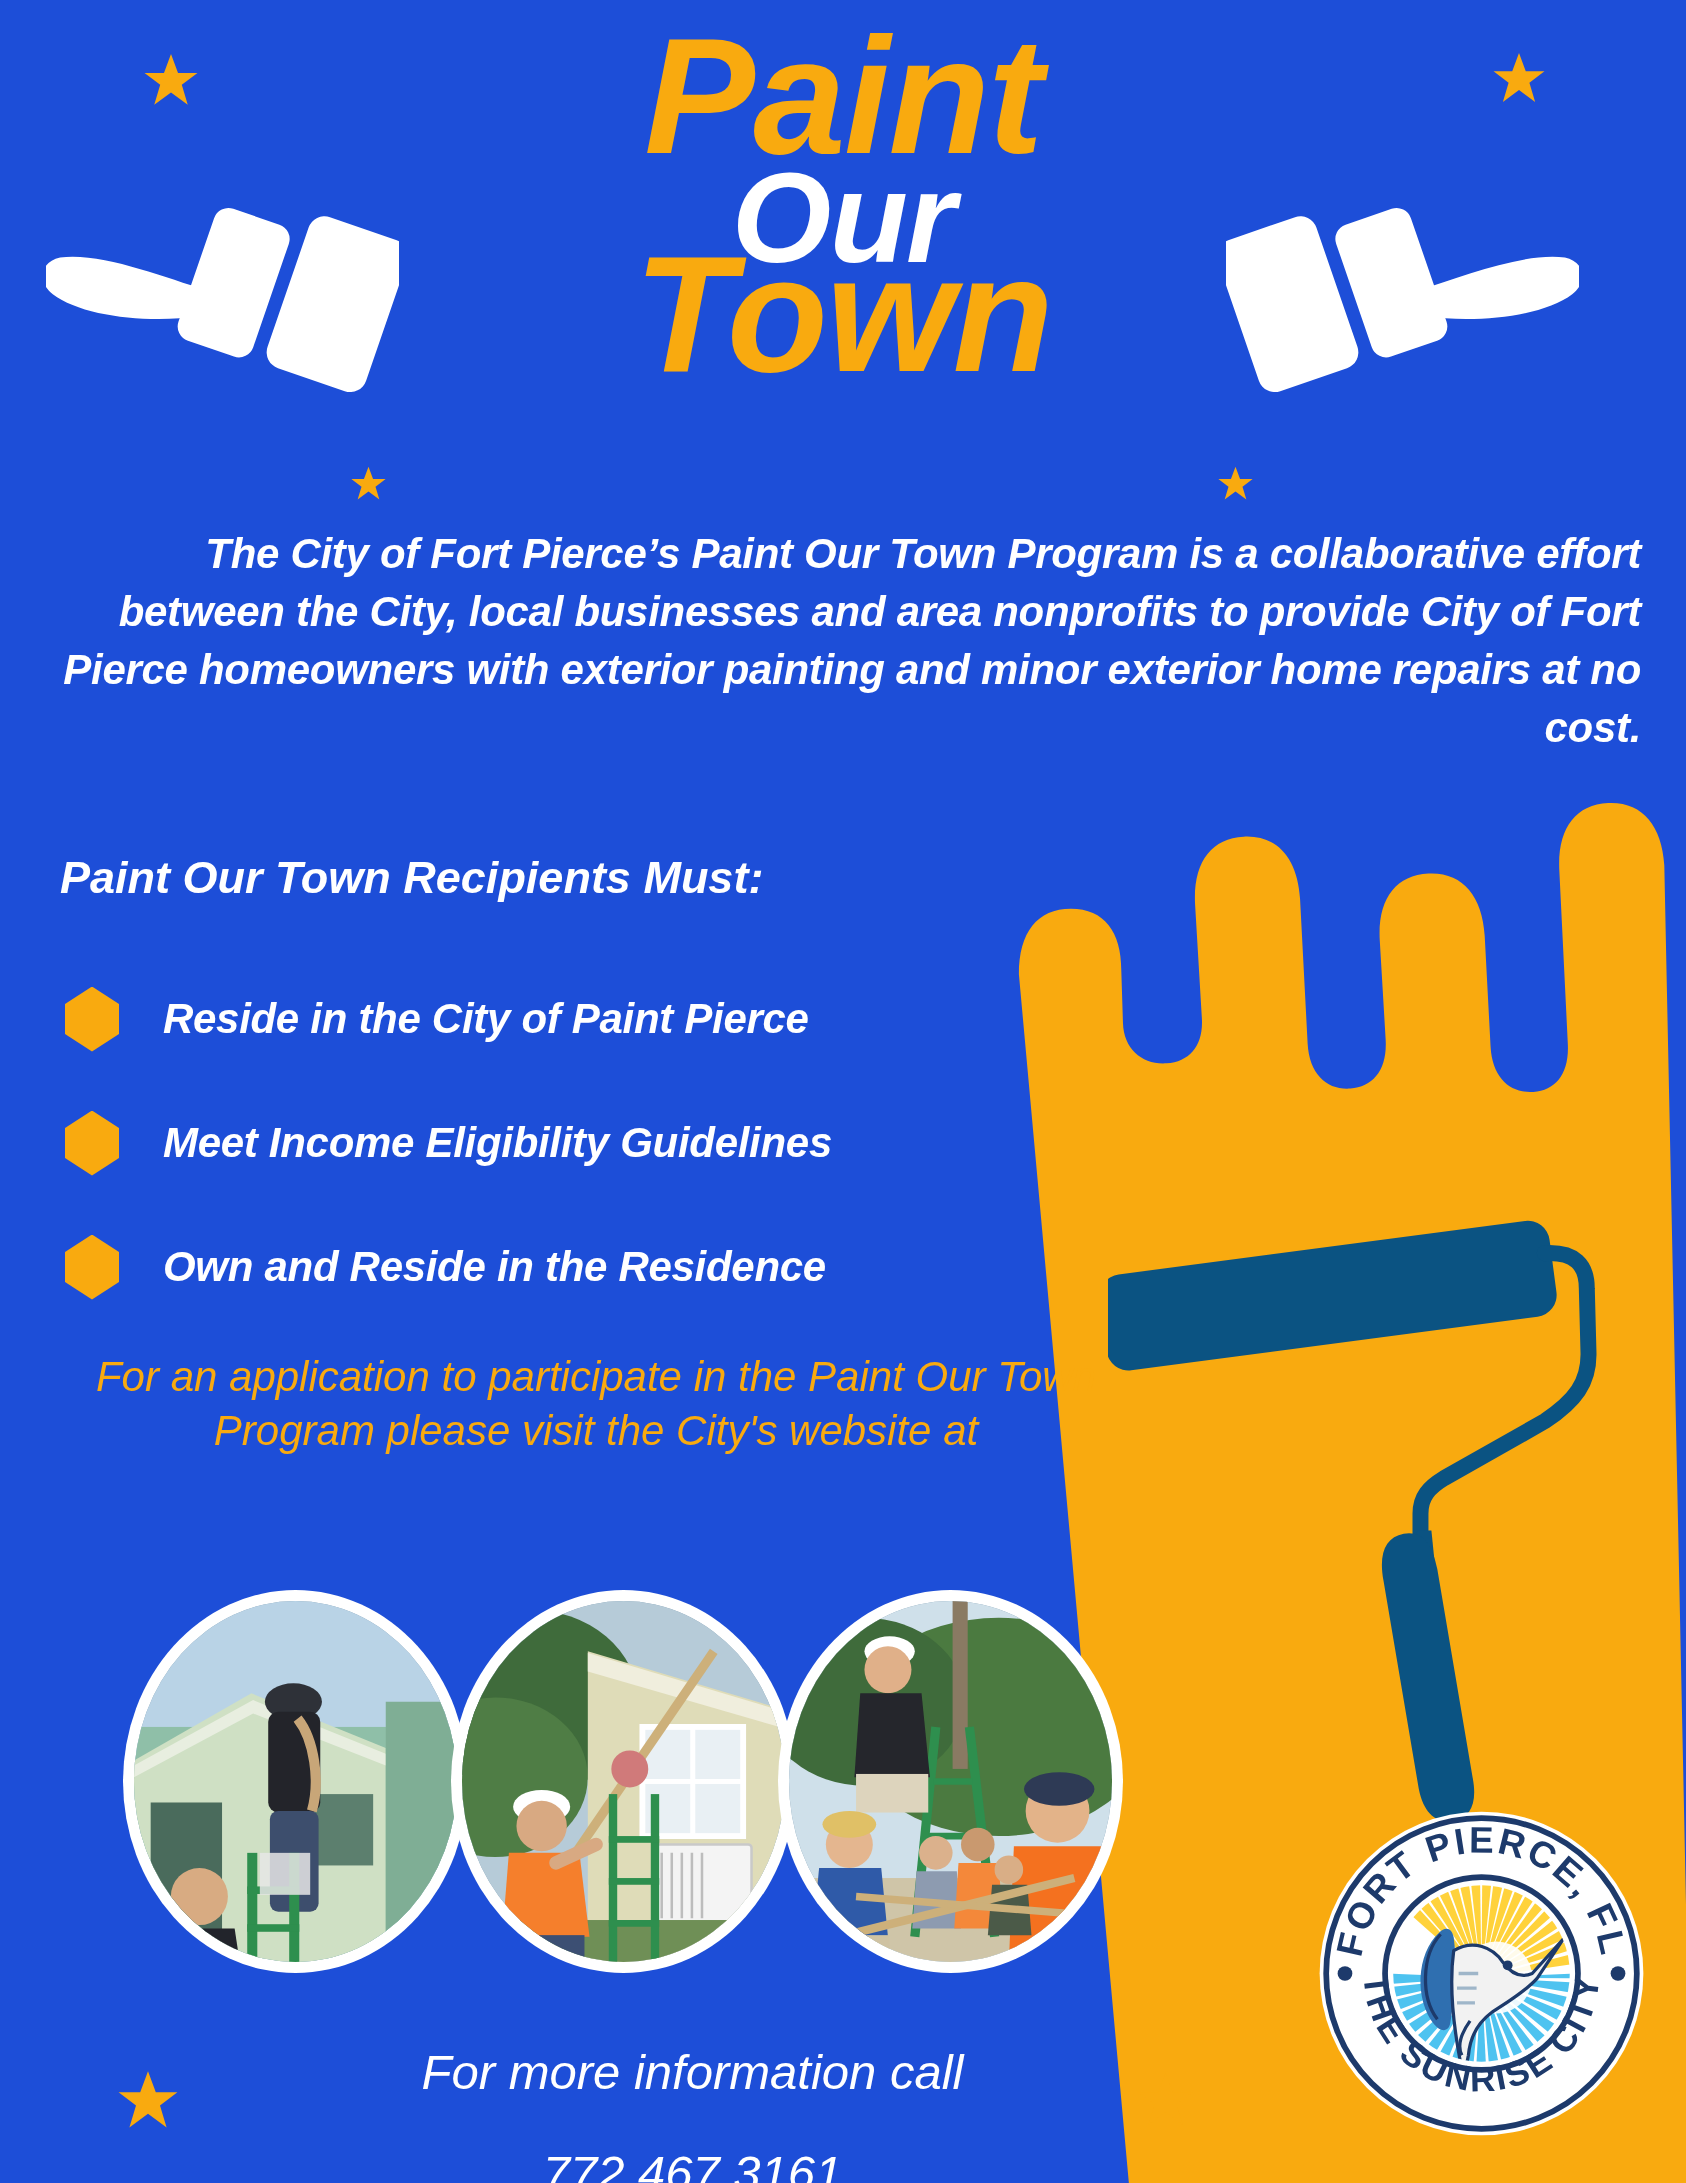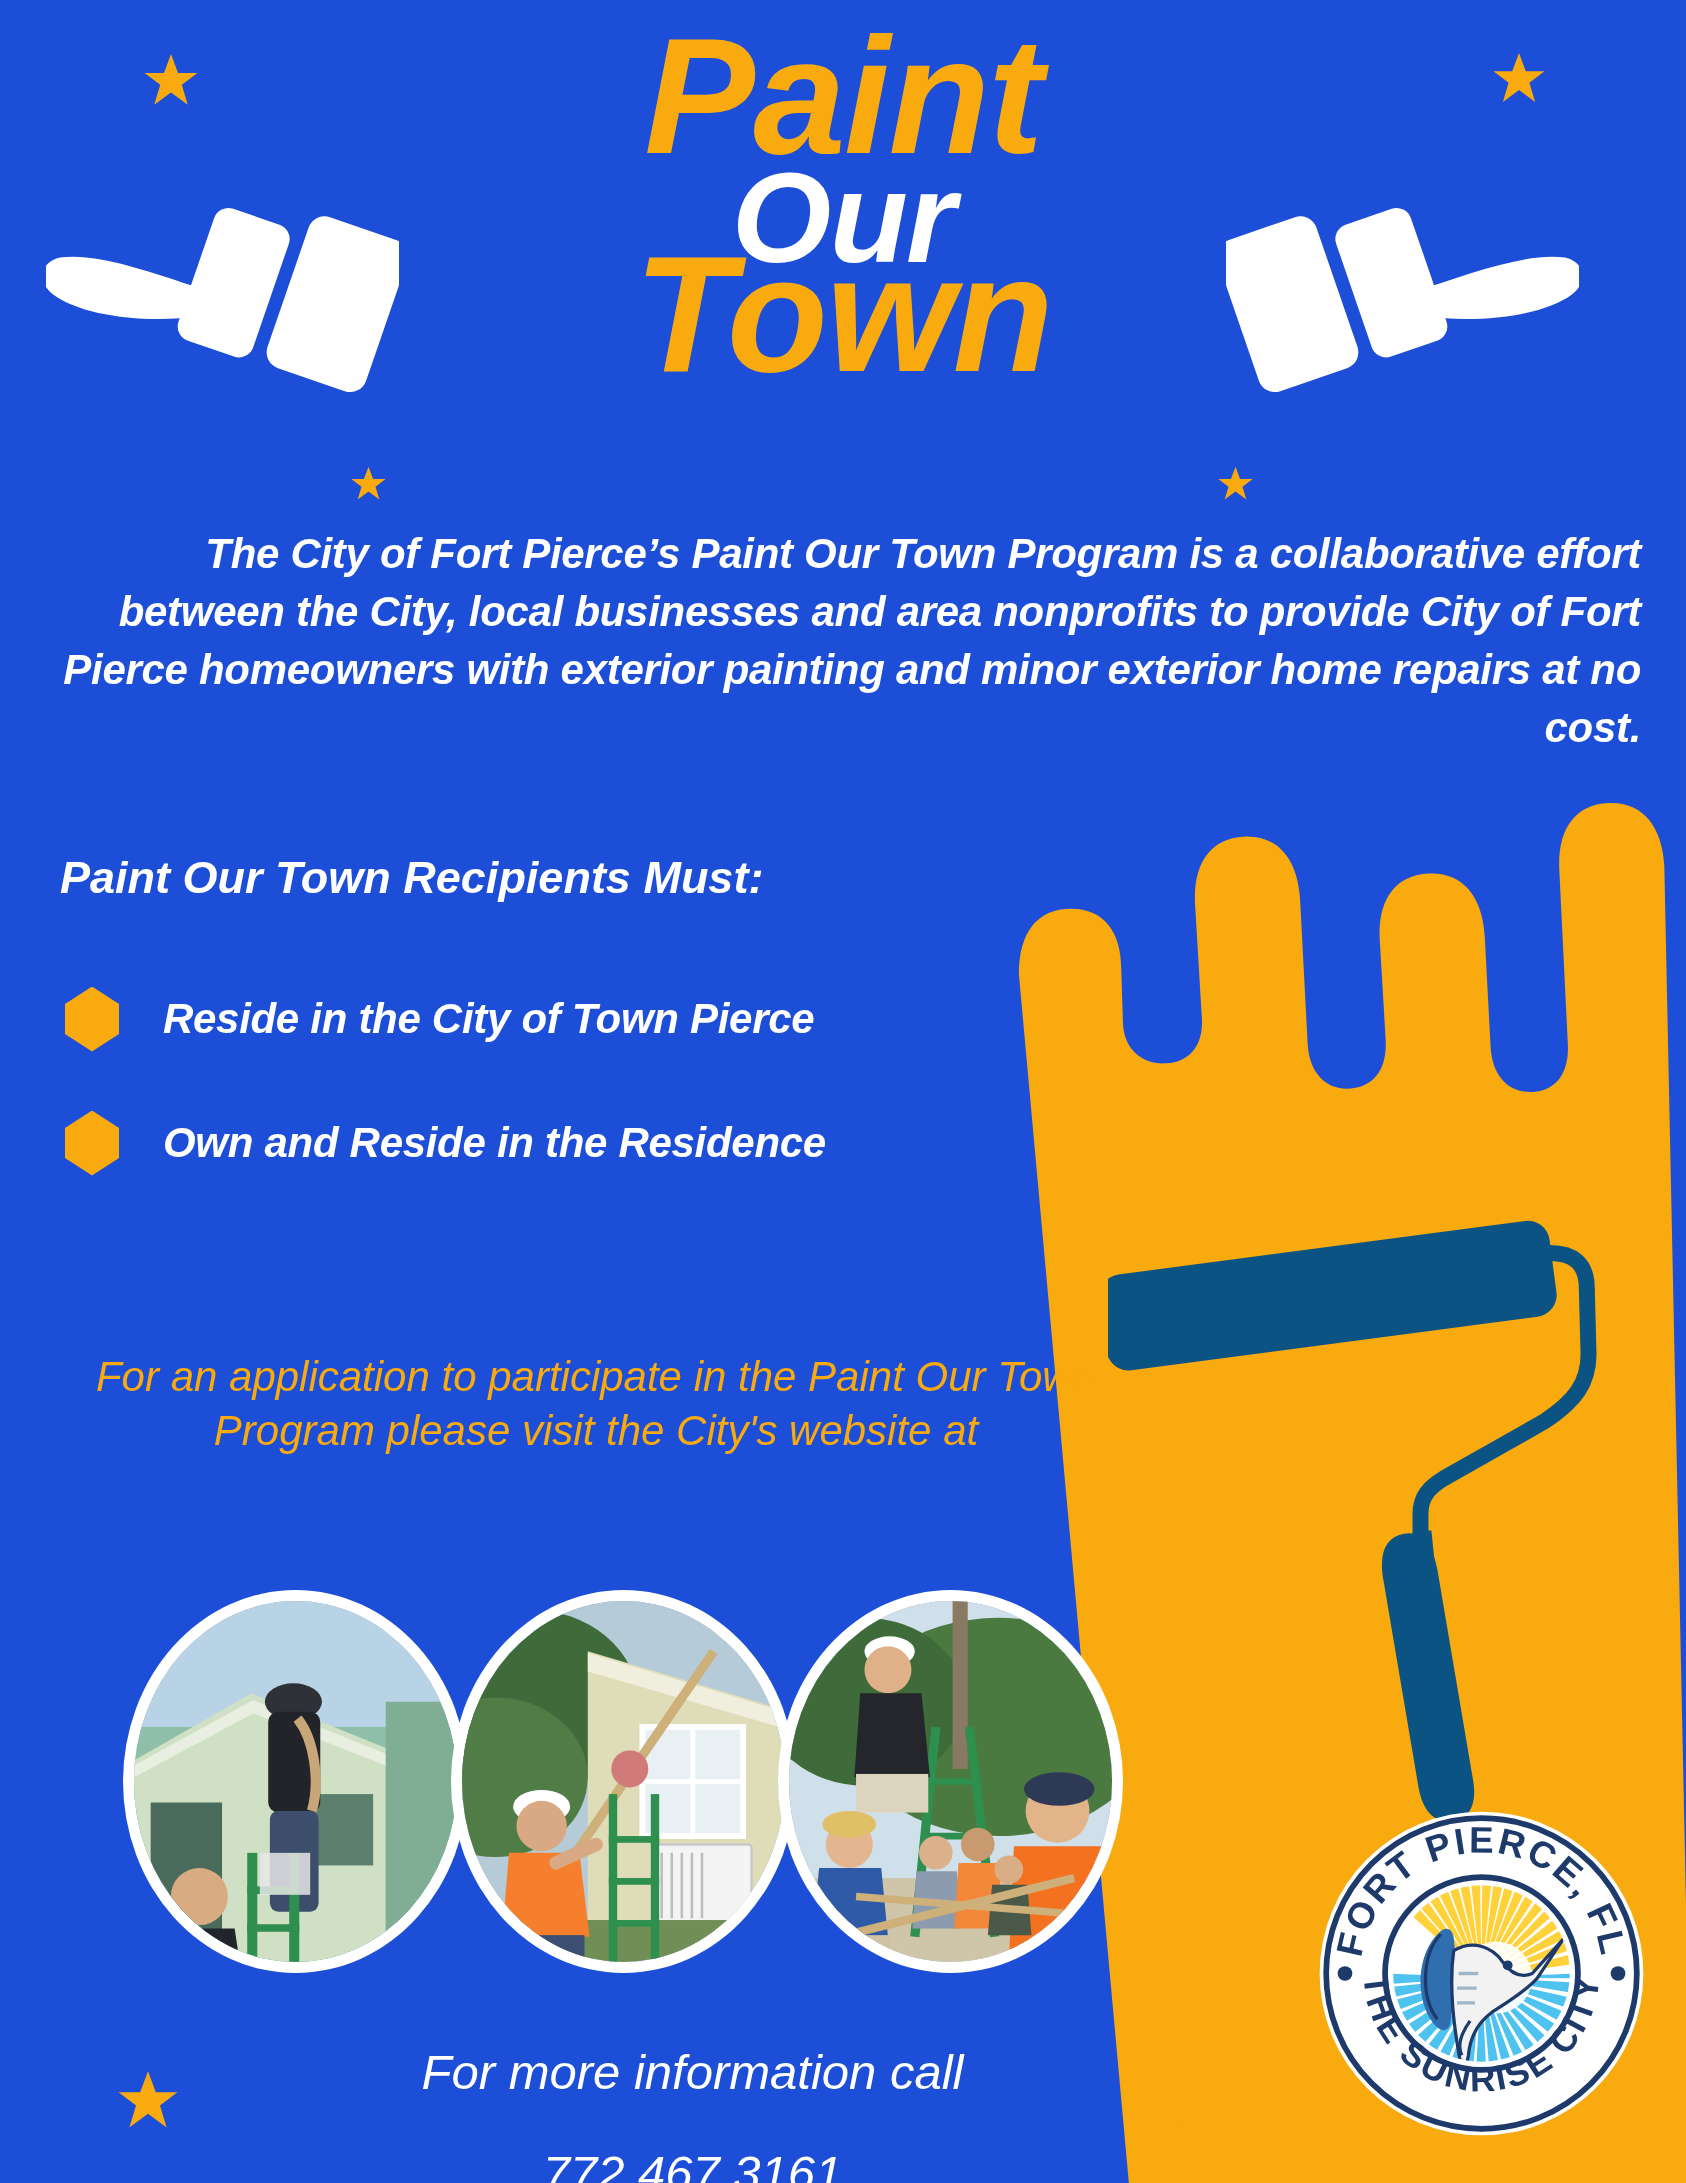--- a/index.html
+++ b/index.html
@@ -332,21 +332,25 @@
     <span class="title-line title-town">Town</span>
   </div>
 
   <div class="intro">The City of Fort Pierce’s Paint Our Town Program is a collaborative effort between the City, local businesses and area nonprofits to provide City of Fort Pierce homeowners with exterior painting and minor exterior home repairs at no cost.</div>
 
   <div class="req-heading">Paint Our Town Recipients Must:</div>
 
   <div class="bullets">
     <div class="bullet-row">
       <span class="hexagon"></span>
-      <span class="bullet-text">Reside in the City of Town Pierce</span>
+      <span class="bullet-text">Reside in the City of Paint Pierce</span>
+    </div>
+    <div class="bullet-row">
+      <span class="hexagon"></span>
+      <span class="bullet-text">Meet Income Eligibility Guidelines</span>
     </div>
     <div class="bullet-row">
       <span class="hexagon"></span>
       <span class="bullet-text">Own and Reside in the Residence</span>
     </div>
   </div>
 
   <div class="cta">
     <span>For an application to participate in the</span>
     <span>Paint Our Town Program please visit the</span>

